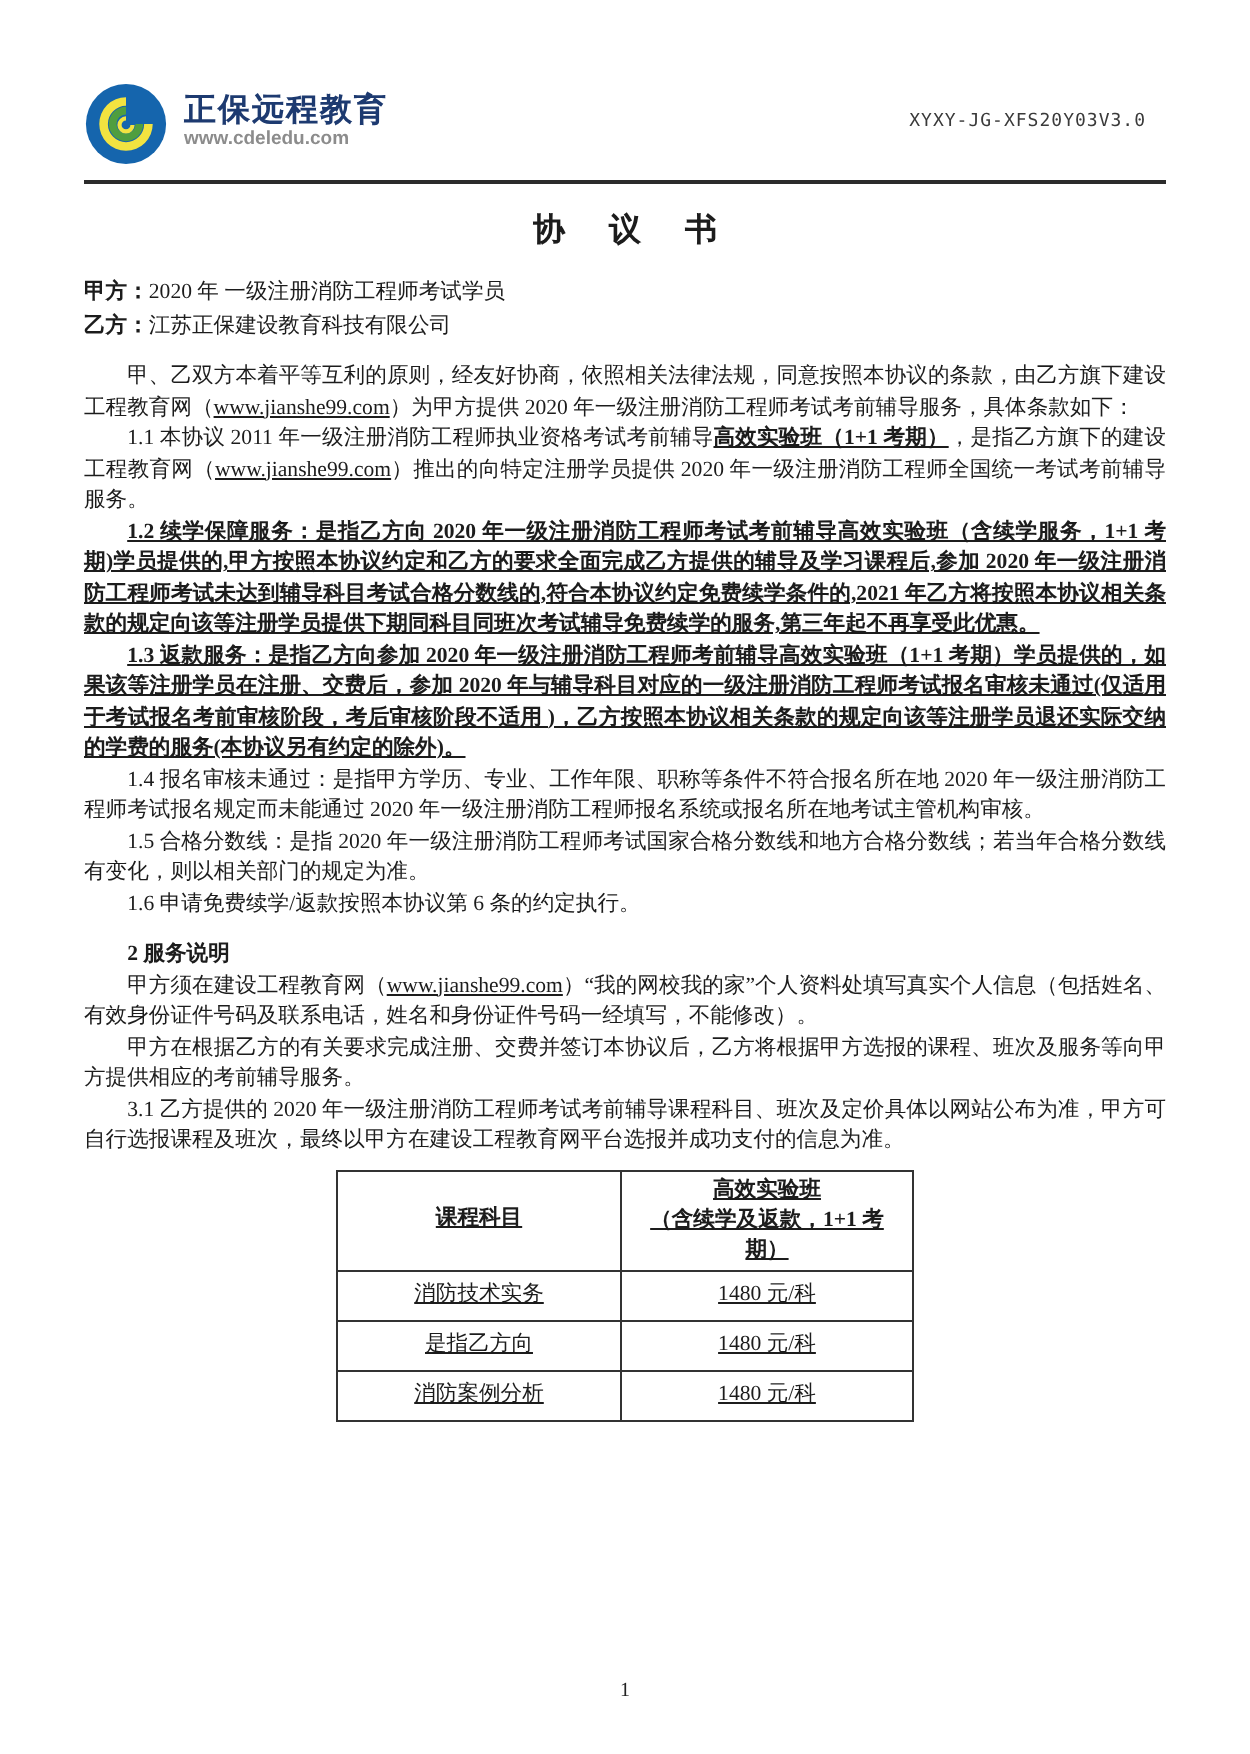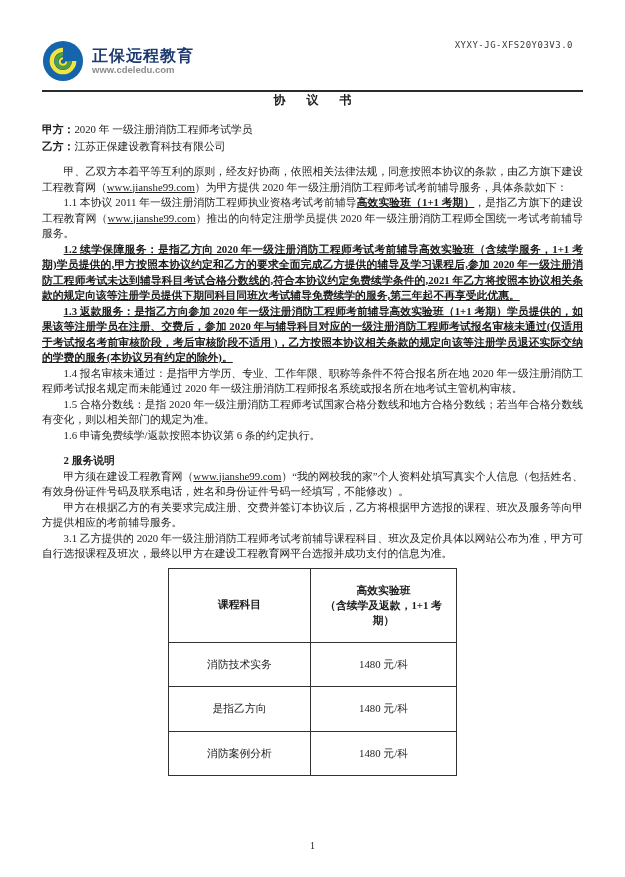--- a/index.html
+++ b/index.html
@@ -9,57 +9,57 @@
     width:625px; height:877px;
     margin:0 auto;
     background:#ffffff;
     font-family:"Liberation Serif","DejaVu Serif",serif;
     color:#1c1c1c;
     padding:40px 42px 0 42px;
     overflow:hidden;
   }
   
   .header {
-    display:flex; align-items:flex-start; justify-content:space-between;
+    display:flex; align-items:center; justify-content:space-between;
     border-bottom:2px solid #2b2b2b;
     padding-bottom:7px;
     min-height:52px;
   }
   .brand { display:flex; align-items:center; gap:8px; }
   .brand svg { width:42px; height:42px; display:block; }
   .brand-text { display:flex; flex-direction:column; line-height:1.1; }
   .brand-name { font-size:16px; font-weight:bold; color:#1d3a70; font-family:"Liberation Sans",sans-serif; letter-spacing:1px; }
   .brand-url  { font-size:9.5px; font-weight:bold; color:#8c8c8c; font-family:"Liberation Sans",sans-serif; }
   .doc-code {
     font-family:"DejaVu Sans Mono",monospace;
     font-size:9px; color:#3a3a3a; letter-spacing:0.5px;
     padding-bottom:2px; margin-right:10px;
   }
   
   .doc-title {
-    text-align:center; font-size:12px; font-weight:bold;
-    letter-spacing:9px; text-indent:9px;
+    text-align:center; font-size:16px; font-weight:bold;
+    letter-spacing:9px; margin-top:13px; text-indent:9px;
   }
   
   .doc-body { margin-top:12px; font-size:10.8px; line-height:15.5px; text-align:justify; }
   .party-line { line-height:16.5px; }
   .party-label { font-weight:bold; }
   p.para { text-indent:2em; }
   p.gap-before { margin-top:10px; }
   .sec-heading { font-weight:bold; text-indent:2em; margin-top:10px; }
   .bu { font-weight:bold; text-decoration:underline; }
   .url { text-decoration:underline; font-family:"Liberation Serif",serif; }
   p.para-bu { text-indent:2em; font-weight:bold; text-decoration:underline; }
   
   table.fee-table {
     border-collapse:collapse; margin:6px auto 0 auto;
     font-size:10.8px; text-align:center;
   }
   table.fee-table td, table.fee-table th {
-    border:1px solid #333; padding:14px 6px; vertical-align:middle;
+    border:1px solid #333; padding:2px 6px; vertical-align:middle;text-decoration:underline;
   }
   th.col1 { width:142px; font-weight:bold; }
   th.col2 { width:146px; font-weight:bold; line-height:15px; }
   td.cell { height:25px; }
   
   .page-num {
     position:absolute; left:0; right:0; bottom:26px;
     text-align:center; font-size:10px; color:#222;
   }
 </style>

